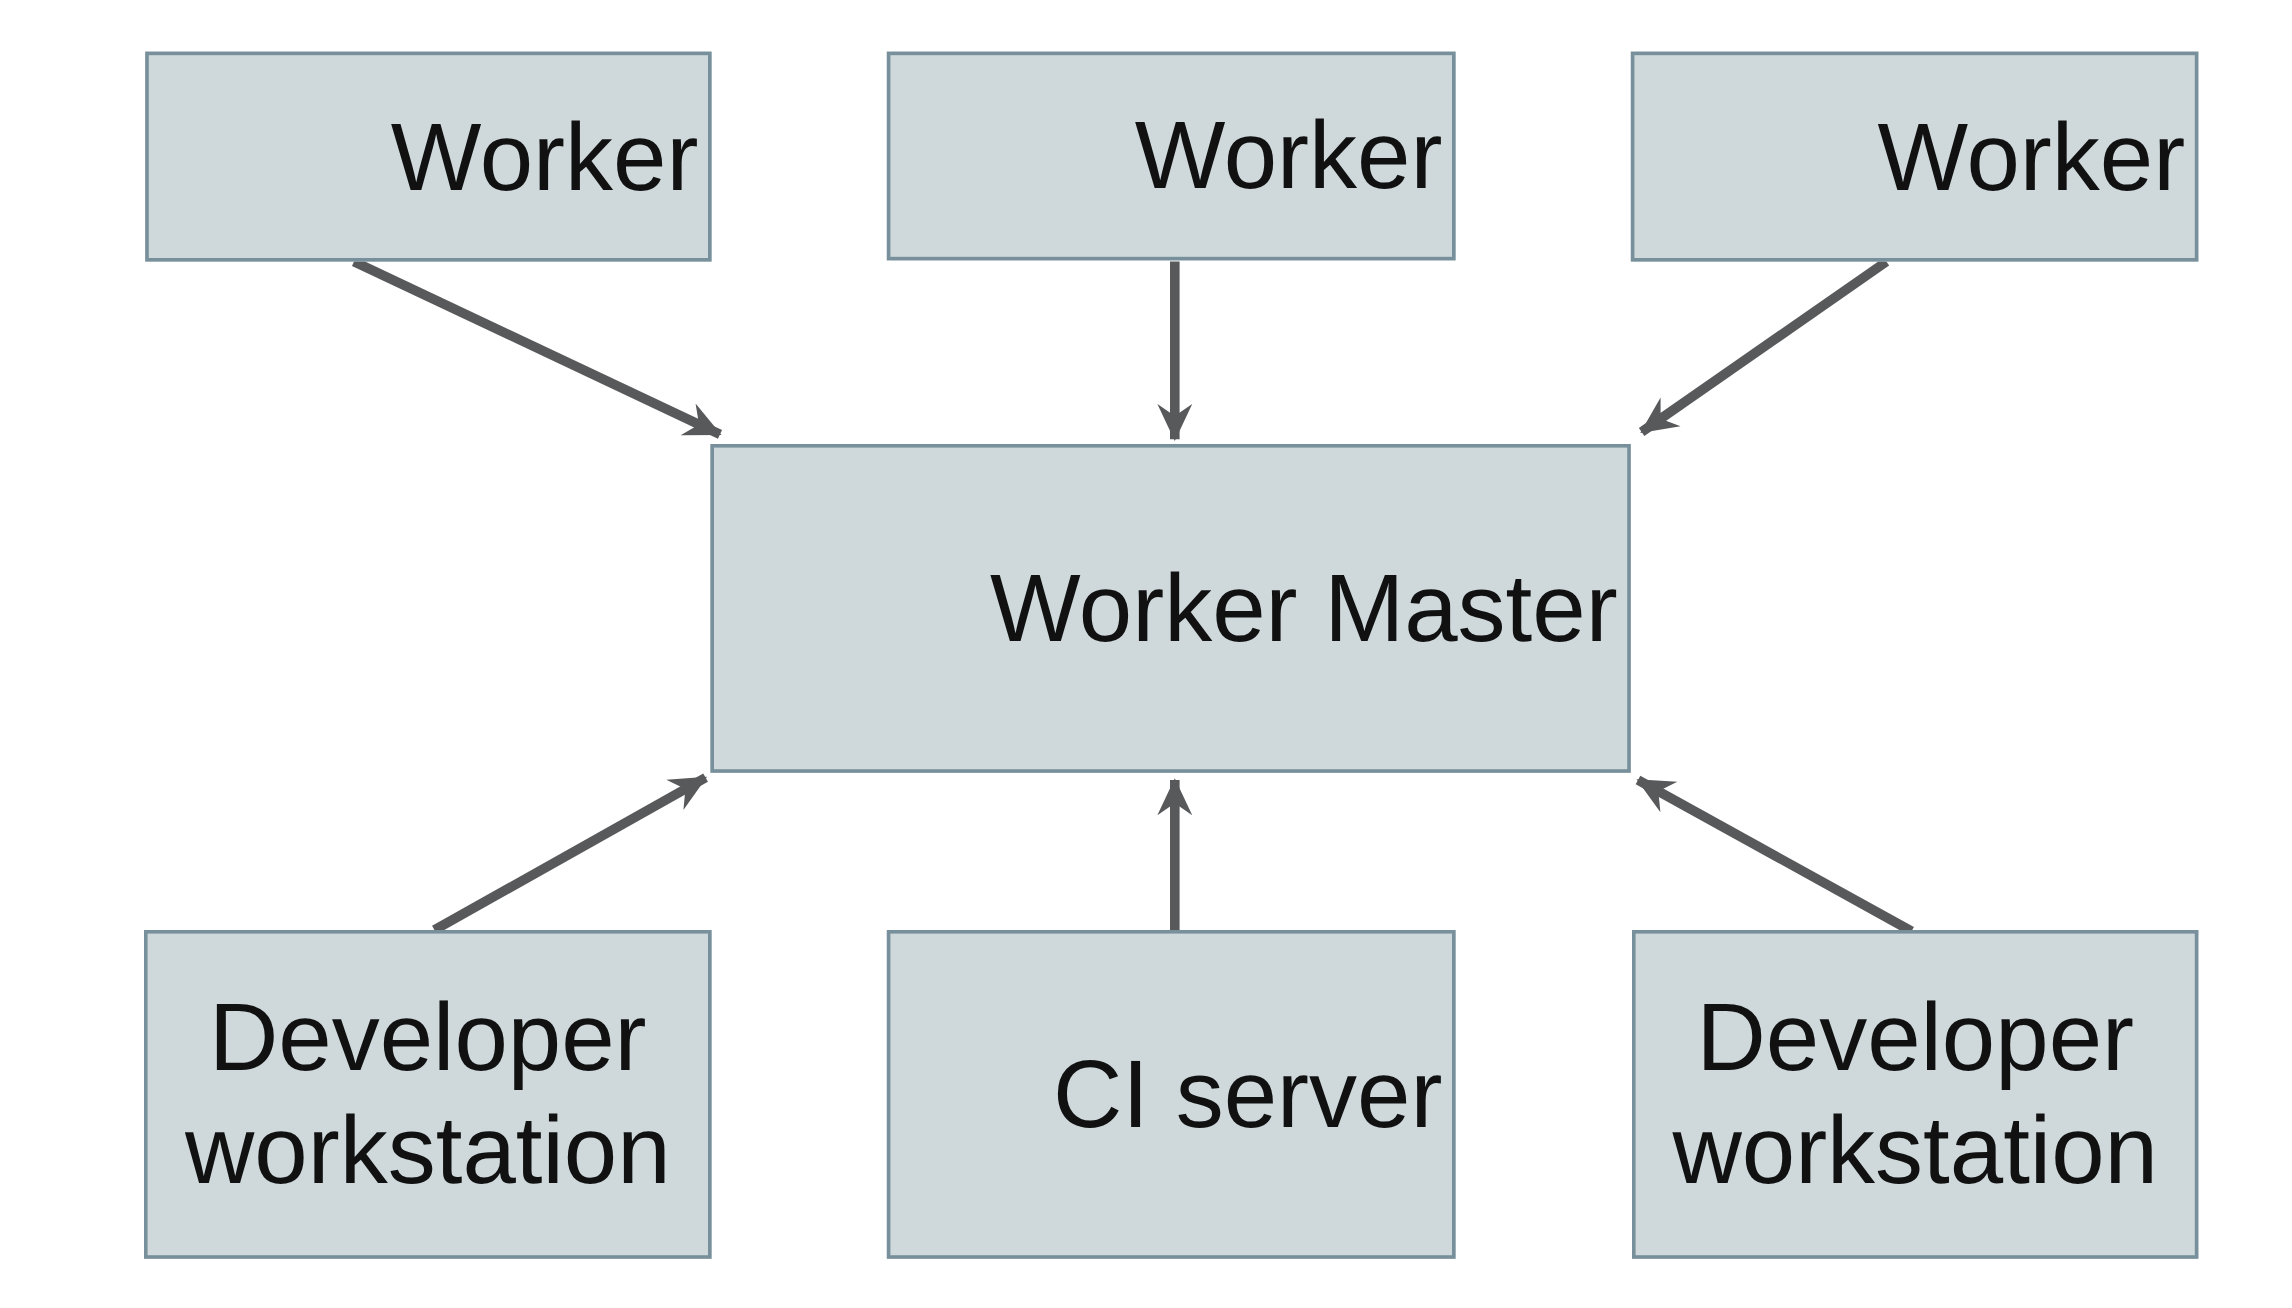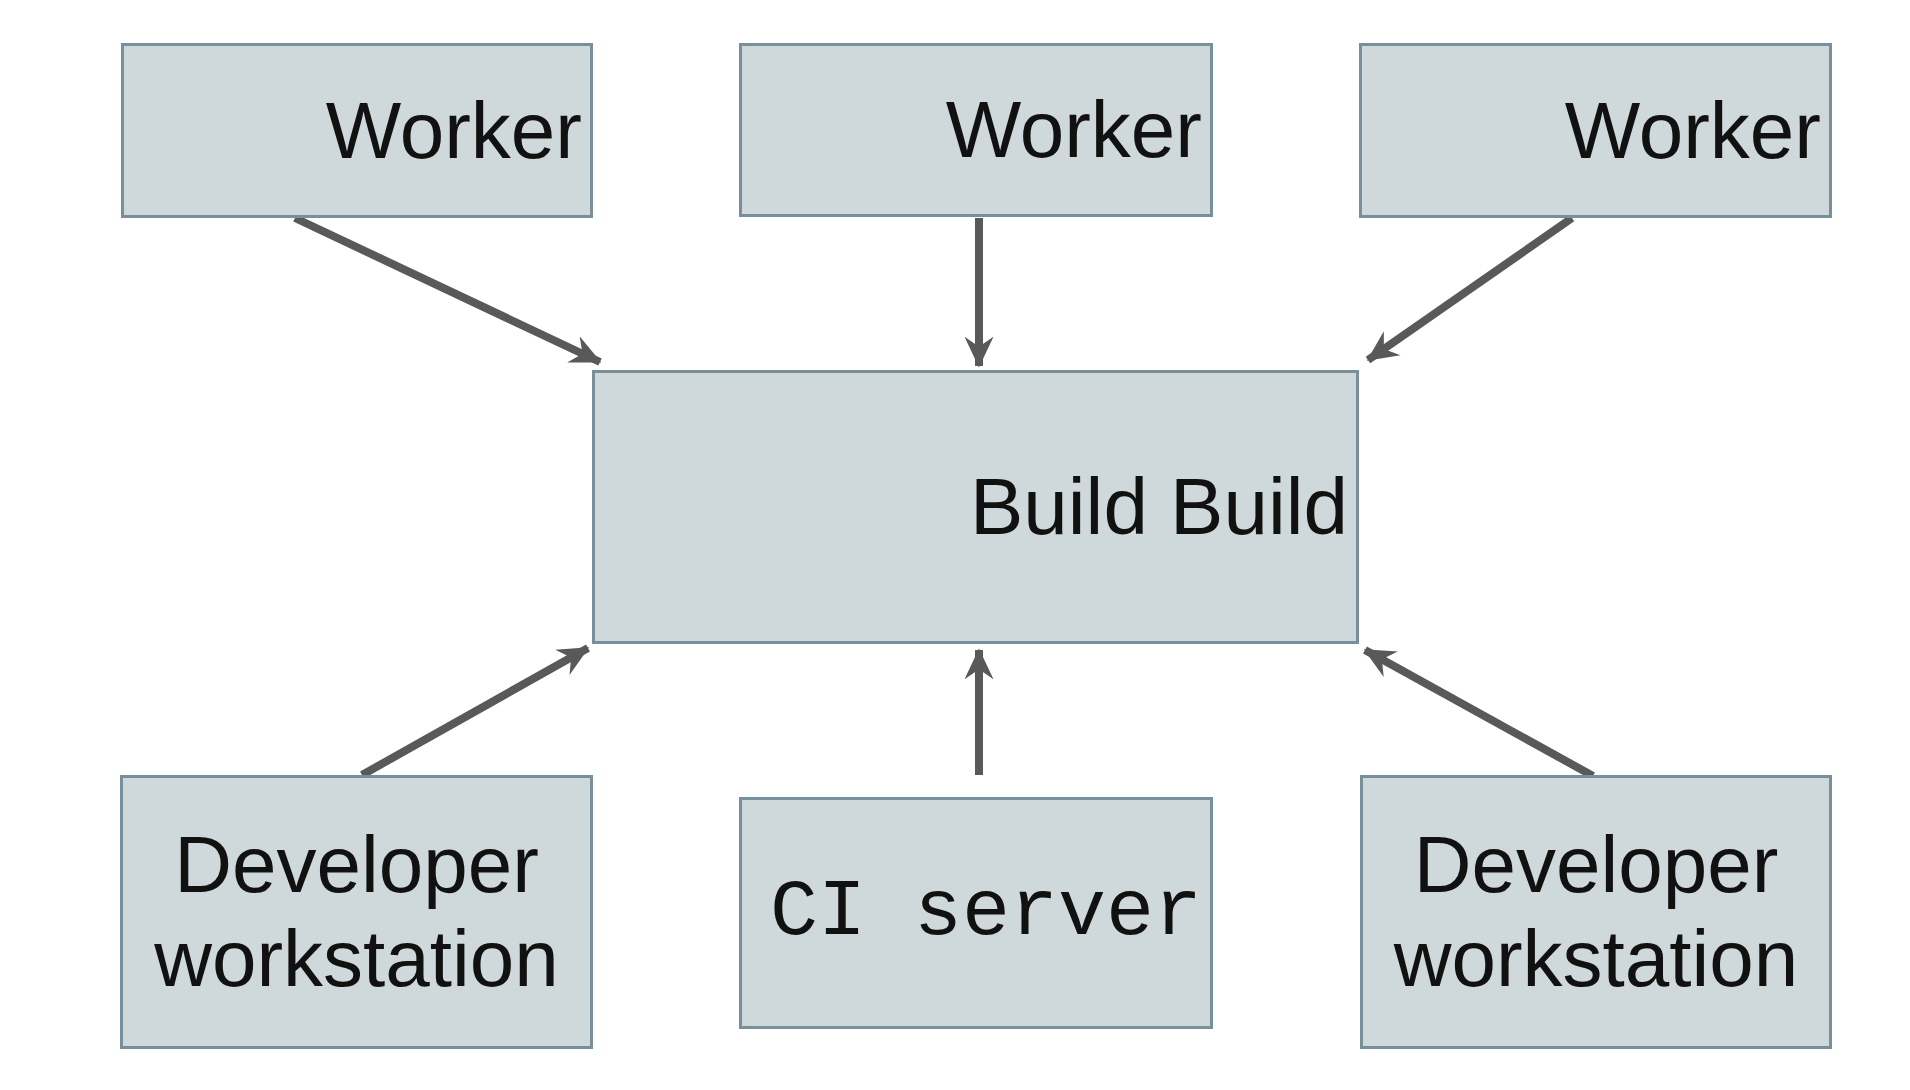--- a/index.html
+++ b/index.html
@@ -41,21 +41,21 @@
     color:var(--text);
     font-size:80px;
     line-height:1.17;
     padding:0 8px;
   }
   .pos-worker-1{left:121px;top:43px;width:472px;height:175px;}
   .pos-worker-2{left:739px;top:43px;width:474px;height:174px;}
   .pos-worker-3{left:1359px;top:43px;width:473px;height:175px;}
   .pos-build-master{left:592px;top:370px;width:767px;height:274px;}
   .pos-dev-workstation-left{left:120px;top:775px;width:473px;height:274px;}
-  .pos-ci-server{left:739px;top:797px;width:474px;height:232px;font-family:Liberation Mono, monospace;}
+  .pos-ci-server{left:739px;top:775px;width:474px;height:274px;}
   .pos-dev-workstation-right{left:1360px;top:775px;width:472px;height:274px;}
 </style>
 </head>
 <body>
 
 <div class="canvas">
 
   <svg class="edges-layer" viewBox="0 0 1910 1090" xmlns="http://www.w3.org/2000/svg">
     <defs>
       <marker id="arrowhead" viewBox="0 0 12 12" refX="10.5" refY="6" markerWidth="4.2" markerHeight="4.2" orient="auto">
@@ -76,21 +76,21 @@
 
   <div class="node pos-worker-2">
     <div class="label">Worker</div>
   </div>
 
   <div class="node pos-worker-3">
     <div class="label">Worker</div>
   </div>
 
   <div class="node pos-build-master">
-    <div class="label">Build Build</div>
+    <div class="label">Worker Master</div>
   </div>
 
   <div class="node pos-dev-workstation-left">
     <div class="label">Developer workstation</div>
   </div>
 
   <div class="node pos-ci-server">
     <div class="label">CI server</div>
   </div>
 

